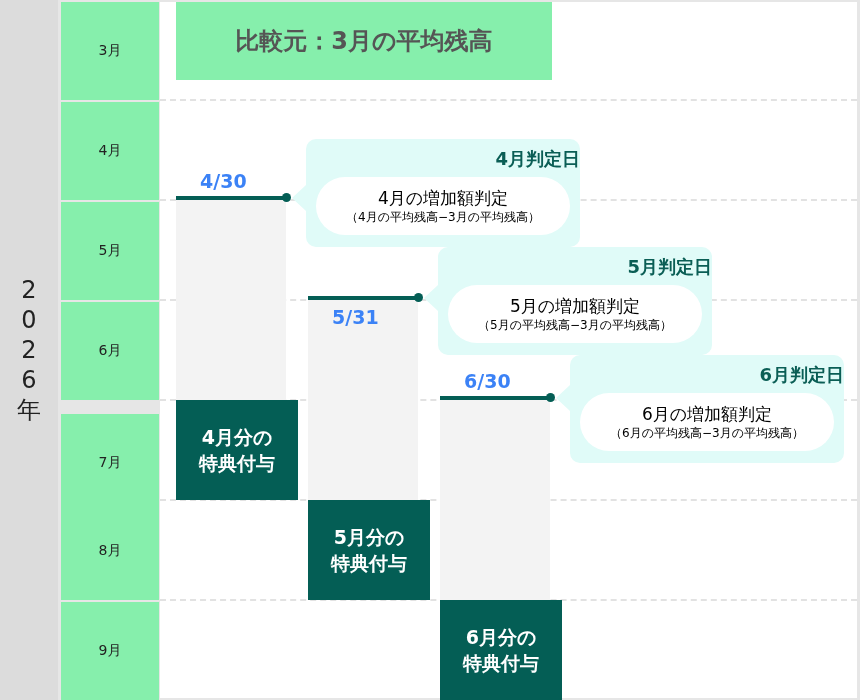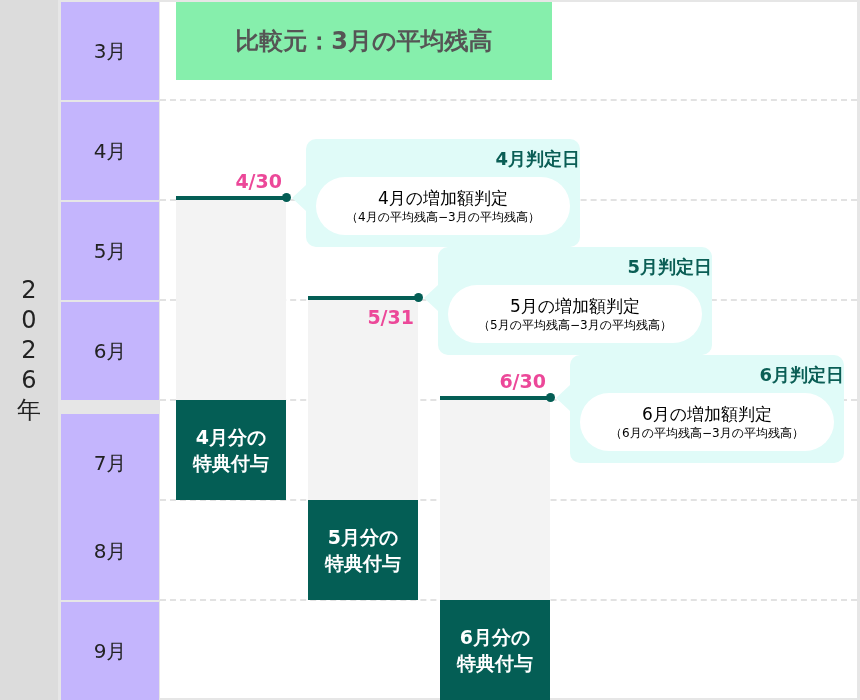--- a/index.html
+++ b/index.html
@@ -13,23 +13,23 @@
       background: #dcdcdc;
       display: flex; align-items: center; justify-content: center;
     }
     .year-text {
       display: flex; flex-direction: column; align-items: center;
       font-size: 24px; line-height: 30px; color: #222;
     }
 
     .month-cell {
       position: absolute; left: 61px; width: 98px; height: 98px;
-      background: #c4b5fd;
+      background: #86efac;
       display: flex; align-items: center; justify-content: center;
-      font-size: 20px; color: #222;
+      font-size: 14px; color: #222;
     }
 
     .content {
       position: absolute; left: 160px; top: 2px; width: 697px; height: 696px;
       background: #ffffff;
     }
 
     .hline {
       position: absolute; left: 160px; width: 697px; height: 0;
       border-top: 2px dashed #e2e2e2;
@@ -43,22 +43,22 @@
     }
 
     .bar-bg { position: absolute; background: #f3f3f3; }
 
     .date-line { position: absolute; height: 4px; background: #045e55; }
     .date-dot {
       position: absolute; width: 9px; height: 9px; border-radius: 50%;
       background: #045e55;
     }
     .date-label {
-      position: absolute; font-size: 19px; font-weight: bold; color: #ec4899;
-      text-align: right;
+      position: absolute; font-size: 19px; font-weight: bold; color: #3b82f6;
+      text-align: left;
     }
 
     .bubble {
       position: absolute; width: 274px; height: 108px;
       background: #e0fbf8; border-radius: 10px;
     }
     .bubble-arrow {
       position: absolute; width: 0; height: 0;
       border-top: 13px solid transparent; border-bottom: 13px solid transparent;
       border-right: 14px solid #e0fbf8;
@@ -70,21 +70,21 @@
     .bubble-inner {
       position: absolute; left: 10px; top: 38px; width: 254px; height: 58px;
       background: #ffffff; border-radius: 29px;
       display: flex; flex-direction: column; align-items: center; justify-content: center;
       color: #000000;
     }
     .bubble-main { font-size: 17px; line-height: 22px; }
     .bubble-sub { font-size: 12px; line-height: 16px; }
 
     .grant-box {
-      position: absolute; width: 110px; height: 100px;
+      position: absolute; width: 122px; height: 100px;
       background: #045e55; color: #ffffff;
       display: flex; flex-direction: column; align-items: center; justify-content: center;
       font-size: 19px; font-weight: bold; line-height: 26px;
     }
   </style>
 </head>
 <body>
 
 <div class="frame"></div>
 

